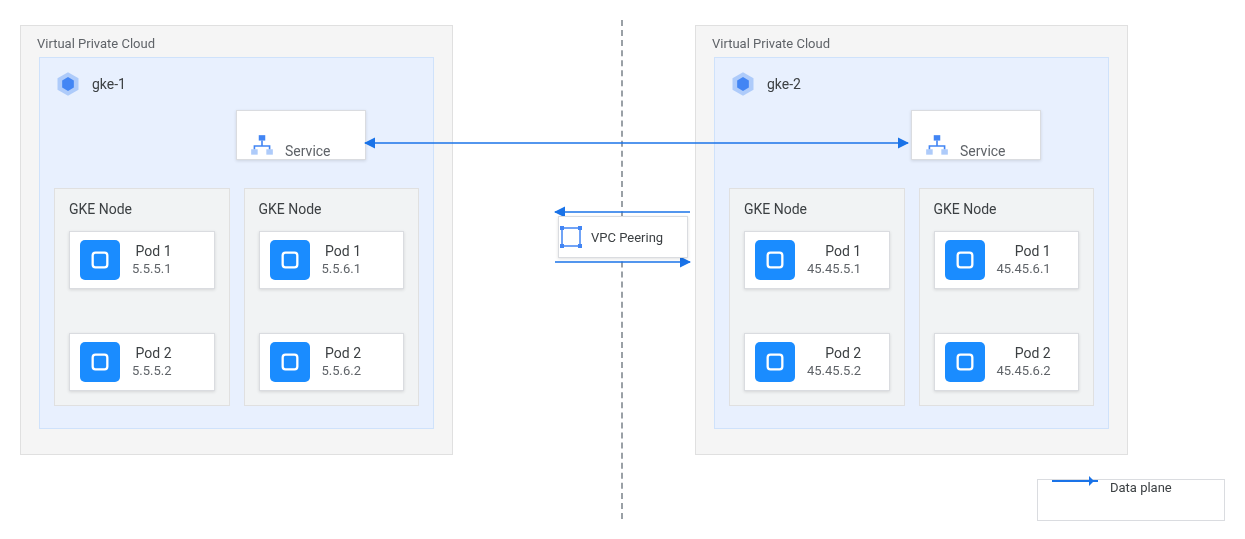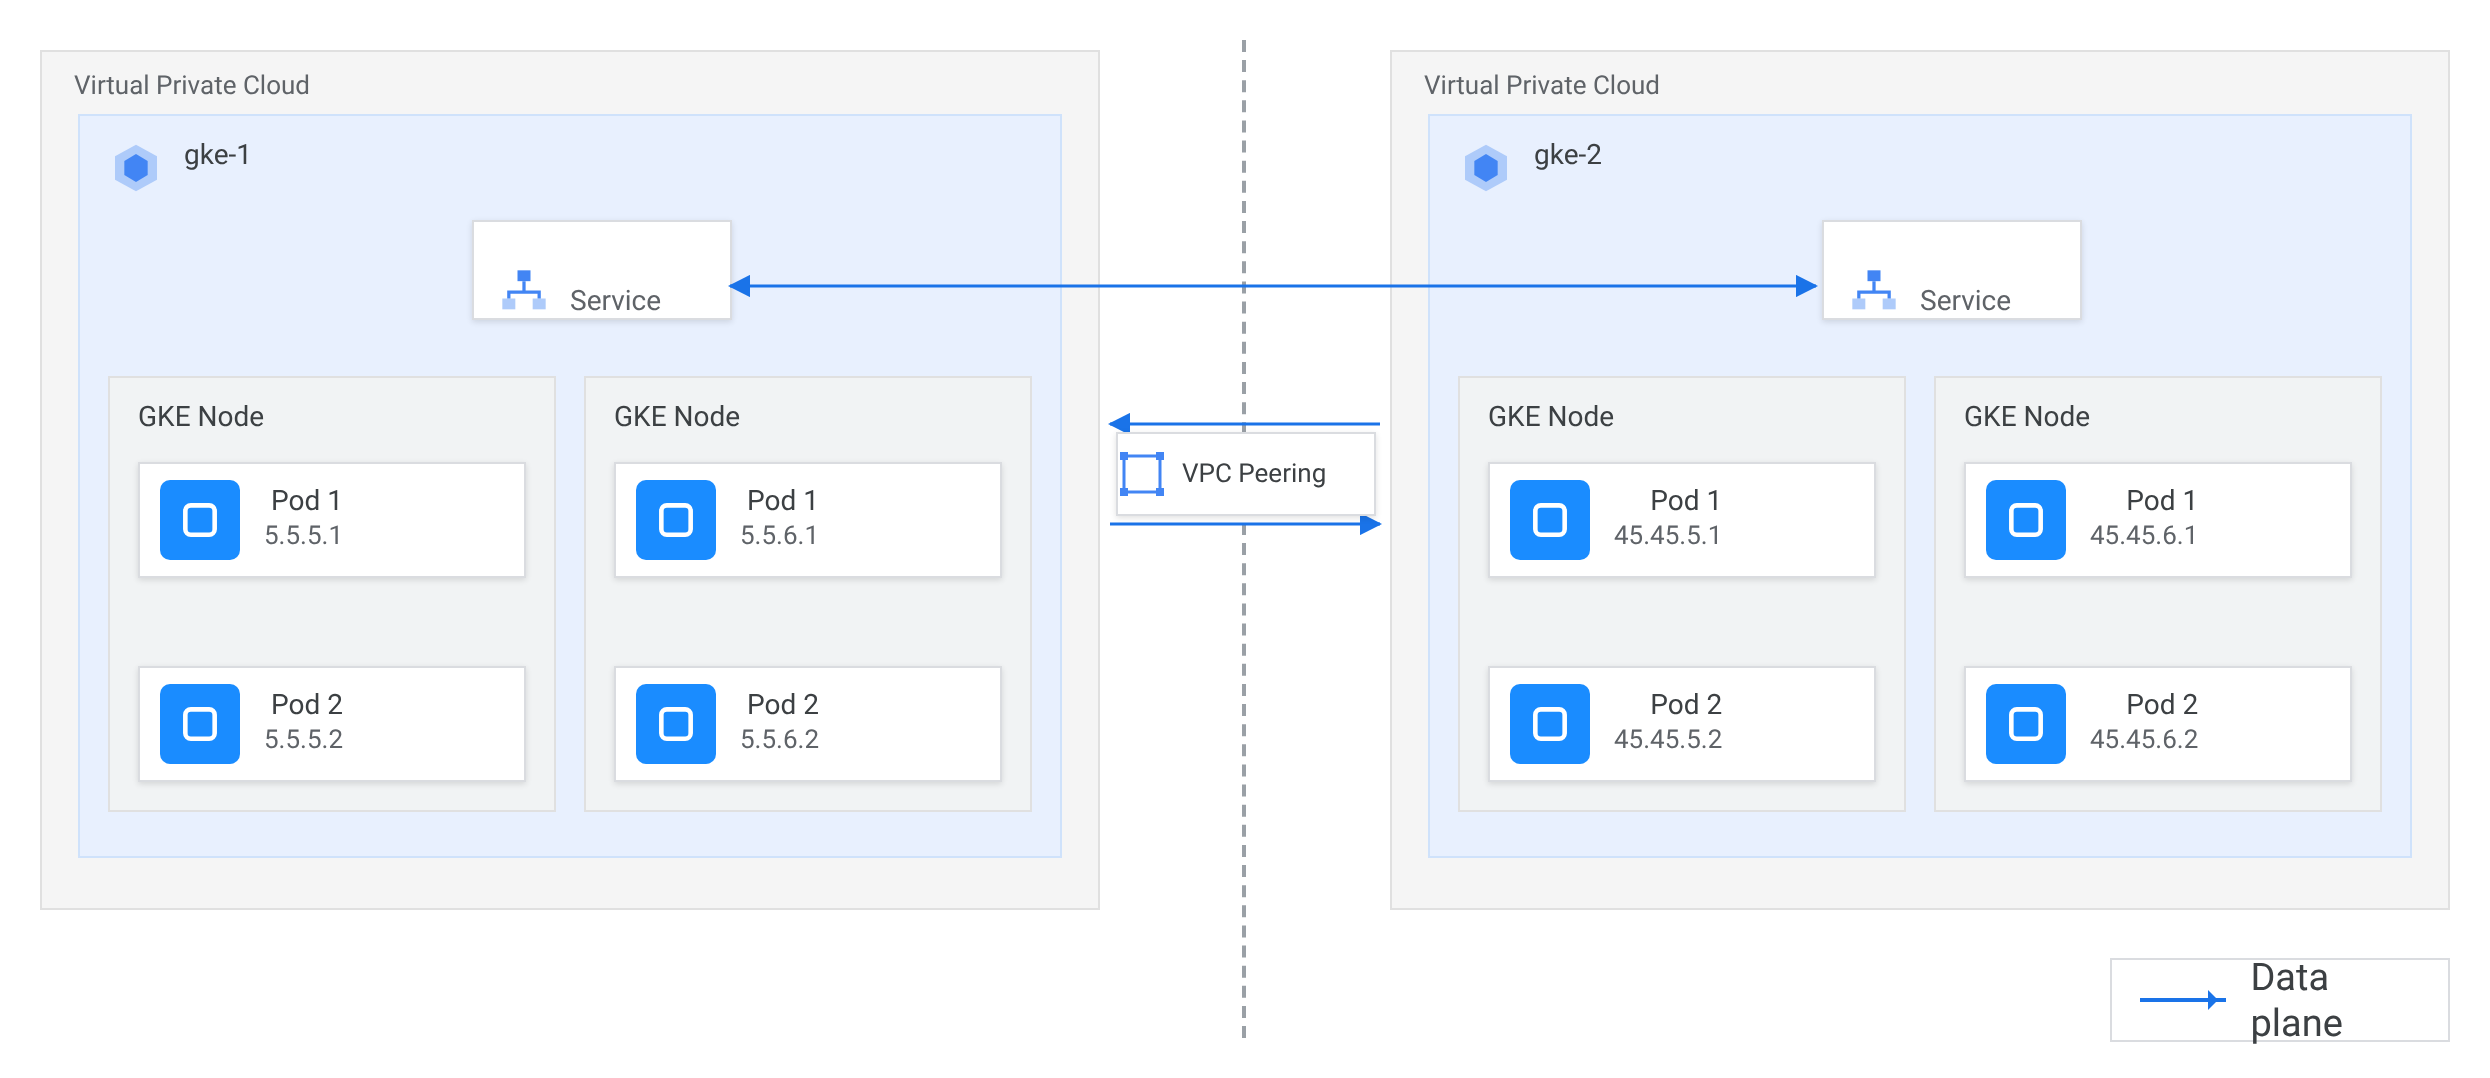--- a/index.html
+++ b/index.html
@@ -23,21 +23,21 @@
     position:relative;
     overflow:hidden;
     color:var(--text-dark);
   }
   .canvas{position:relative;width:100%;height:100%;}
 
   
   .vpc{
     position:absolute;
     top:25px;
-    width:530px;
+    width:433px;
     height:430px;
     border:1px solid var(--panel-border);
     background:var(--panel-grey);
   }
   .vpc-left{left:20px;}
   .vpc-right{left:695px;}
   .vpc-title{
     font-size:13px;
     color:var(--text-grey);
     padding:10px 16px 6px;
@@ -46,21 +46,21 @@
   
   .cluster{
     margin:0 18px 18px;
     border:1px solid #cfe2fb;
     background:var(--gke-blue-light);
     height:372px;
     position:relative;
     padding:12px 14px;
   }
   .cluster-header{
-    display:flex;align-items:flex-start;gap:10px;
+    display:flex;align-items:center;gap:10px;
     font-size:14px;color:var(--text-dark);
   }
   .cluster-header svg{flex:0 0 auto;}
 
   
   .service-card{
     position:absolute;
     top:52px;
     background:#fff;
     border:1px solid var(--border-grey);
@@ -124,26 +124,26 @@
     display:flex;align-items:center;gap:8px;
     padding:0 0;
     font-size:13px;color:var(--text-dark);
     z-index:3;
   }
 
   
   .legend{
     position:absolute;
     bottom:18px; right:20px;
-    width:170px;height:42px;
+    width:188px;height:42px;
     border:1px solid var(--border-grey);
     background:#fff;
-    display:flex;align-items:center;gap:12px;
+    display:flex;gap:12px;
     padding:0 14px;
-    font-size:19px;color:var(--text-dark);
+    font-size:13px;color:var(--text-dark);
   }
   .legend-arrow{
     width:46px;height:2px;background:#1a73e8;position:relative;
   }
   .legend-arrow::after{
     content:"";position:absolute;right:-1px;top:-4px;
     border:5px solid transparent;border-left-color:#1a73e8;
   }
 
   

